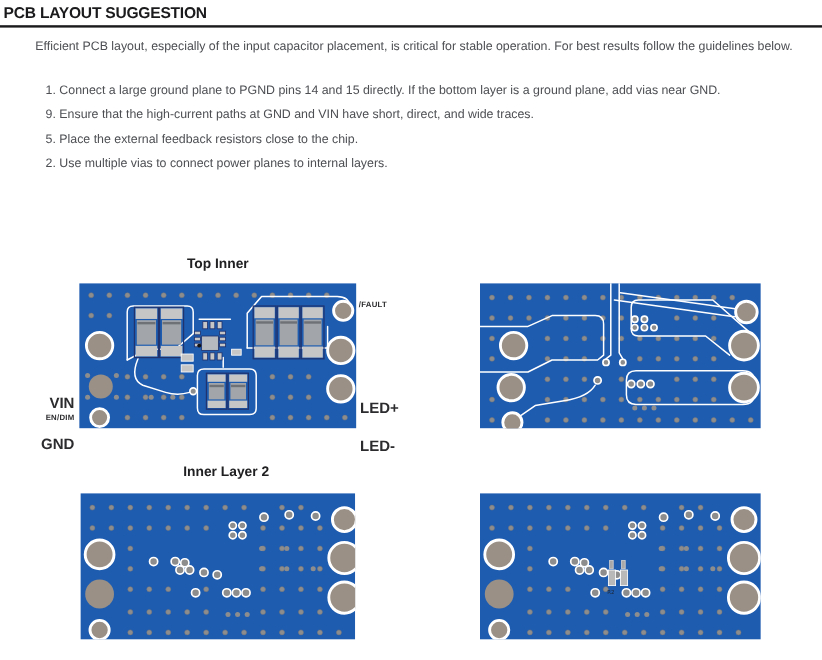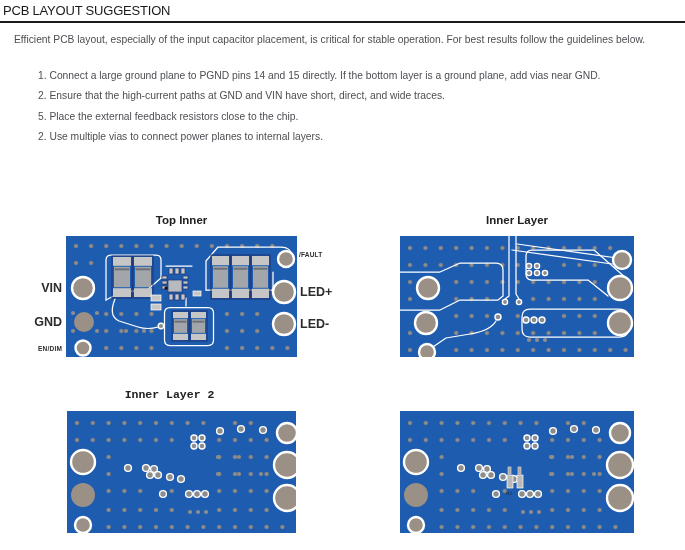--- a/index.html
+++ b/index.html
@@ -1,46 +1,46 @@
 <!DOCTYPE html>
 <html><head>
 <meta charset="utf-8">
 <style>
   html,body{margin:0;padding:0;background:#fff;}
   .page{position:relative;width:685px;height:550px;background:#ffffff;
         font-family:"Liberation Sans",sans-serif;overflow:hidden;}
-  .h1{position:absolute;left:3px;top:3px;font-size:13px;font-weight:400;
+  .h1{position:absolute;left:3px;top:3px;font-size:13px;font-weight:700;
       color:#1a1a1c;letter-spacing:-0.2px;}
   .rule{position:absolute;left:0;top:21px;width:685px;height:2px;background:#1a1a1c;}
   .intro{position:absolute;left:14px;top:34px;width:662px;font-size:10.3px;
-         color:#4c4e52;line-height:12px;}
+         color:#4c4e52;line-height:12px;text-align:center;}
   .guidelines{position:absolute;left:38px;top:70px;width:625px;}
   .gl-item{font-size:10.3px;color:#4c4e52;line-height:11px;margin-bottom:9.3px;}
   .fig-title{position:absolute;font-weight:700;font-size:11.5px;color:#202022;
              text-align:center;}
   .board{position:absolute;}
   .board svg{display:block;width:100%;height:100%;}
   .lbl{position:absolute;font-weight:600;color:#2c2c2f;white-space:nowrap;}
   .lbl-r{text-align:right;}
-  .lbl-lg{font-size:12.5px;}
+  .lbl-lg{font-size:12.5px;margin-top:48px;}
   .lbl-sm{font-size:6.5px;font-weight:700;letter-spacing:0.2px;}
 </style>
 </head>
 <body>
 
 <div class="page">
 
   <div class="h1">PCB LAYOUT SUGGESTION</div>
   <div class="rule"></div>
 
   <div class="intro">Efficient PCB layout, especially of the input capacitor placement, is critical for stable operation. For best results follow the guidelines below.</div>
 
   <div class="guidelines">
       <div class="gl-item">1. Connect a large ground plane to PGND pins 14 and 15 directly. If the bottom layer is a ground plane, add vias near GND.</div>
-      <div class="gl-item">2. Ensure that the high-current paths at GND and VIN have short, direct, and wide traces.</div>
+      <div class="gl-item">9. Ensure that the high-current paths at GND and VIN have short, direct, and wide traces.</div>
       <div class="gl-item">5. Place the external feedback resistors close to the chip.</div>
       <div class="gl-item">2. Use multiple vias to connect power planes to internal layers.</div>
     </div>
 
   <div class="fig-title" style="left:66px;top:214px;width:231px;">Top Inner</div>
   <div class="board" style="left:66px;top:236px;width:231px;height:121px;">
     <svg id="svg-tl" viewBox="0 0 231 121">
         <rect x="0" y="0" width="231" height="121" fill="#1e5cb0"></rect>
         <g>
           <circle cx="10" cy="10" r="2.1" fill="#8d8d8d" stroke="#737377" stroke-width="0.4"></circle>
@@ -172,21 +172,20 @@
         <circle cx="218" cy="88" r="11" fill="#9a9086" stroke="#fff" stroke-width="2.4"></circle>
       </svg>
   </div>
   <div class="lbl lbl-lg lbl-r" style="left:18px;top:281px;width:44px;">VIN</div>
   <div class="lbl lbl-lg lbl-r" style="left:14px;top:315px;width:48px;">GND</div>
   <div class="lbl lbl-sm lbl-r" style="left:14px;top:345px;width:48px;">EN/DIM</div>
   <div class="lbl lbl-sm" style="left:299px;top:251px;">/FAULT</div>
   <div class="lbl lbl-lg" style="left:300px;top:285px;">LED+</div>
   <div class="lbl lbl-lg" style="left:300px;top:317px;">LED-</div>
 
-  <div class="fig-title" style="left:400px;top:214px;width:234px;">Inner Layer</div>
   <div class="board" style="left:400px;top:236px;width:234px;height:121px;">
     <svg id="svg-il" viewBox="0 0 234 121">
         <rect x="0" y="0" width="234" height="121" fill="#1e5cb0"></rect>
         <g>
           <circle cx="10" cy="12" r="2.1" fill="#8d8d8d" stroke="#737377" stroke-width="0.4"></circle>
           <circle cx="25.4" cy="12" r="2.1" fill="#8d8d8d" stroke="#737377" stroke-width="0.4"></circle>
           <circle cx="40.8" cy="12" r="2.1" fill="#8d8d8d" stroke="#737377" stroke-width="0.4"></circle>
           <circle cx="56.2" cy="12" r="2.1" fill="#8d8d8d" stroke="#737377" stroke-width="0.4"></circle>
           <circle cx="71.6" cy="12" r="2.1" fill="#8d8d8d" stroke="#737377" stroke-width="0.4"></circle>
           <circle cx="87" cy="12" r="2.1" fill="#8d8d8d" stroke="#737377" stroke-width="0.4"></circle>
@@ -286,21 +285,21 @@
         <circle cx="142" cy="84" r="3" fill="#8d8d8d" stroke="#fff" stroke-width="1.4"></circle>
         <circle cx="28" cy="52" r="11" fill="#9a9086" stroke="#fff" stroke-width="2.4"></circle>
         <circle cx="26" cy="87" r="11" fill="#9a9086" stroke="#fff" stroke-width="2.4"></circle>
         <circle cx="27" cy="116" r="8" fill="#9a9086" stroke="#fff" stroke-width="2.4"></circle>
         <circle cx="222" cy="24" r="9" fill="#9a9086" stroke="#fff" stroke-width="2.4"></circle>
         <circle cx="220" cy="52" r="12" fill="#9a9086" stroke="#fff" stroke-width="2.4"></circle>
         <circle cx="220" cy="87" r="12" fill="#9a9086" stroke="#fff" stroke-width="2.4"></circle>
       </svg>
   </div>
 
-  <div class="fig-title" style="left:55px;top:388px;width:229px;font-family:Liberation Mono, monospace;">Inner Layer 2</div>
+  <div class="fig-title" style="left:74px;top:388px;width:229px;">Inner Layer 2</div>
   <div class="board" style="left:67px;top:411px;width:229px;height:122px;">
     <svg id="svg-b2" viewBox="0 0 229 122">
         <rect x="0" y="0" width="229" height="122" fill="#1e5cb0"></rect>
         <g>
           <circle cx="10" cy="12" r="2.1" fill="#8d8d8d" stroke="#737377" stroke-width="0.4"></circle>
           <circle cx="25.8" cy="12" r="2.1" fill="#8d8d8d" stroke="#737377" stroke-width="0.4"></circle>
           <circle cx="41.6" cy="12" r="2.1" fill="#8d8d8d" stroke="#737377" stroke-width="0.4"></circle>
           <circle cx="57.400000000000006" cy="12" r="2.1" fill="#8d8d8d" stroke="#737377" stroke-width="0.4"></circle>
           <circle cx="73.2" cy="12" r="2.1" fill="#8d8d8d" stroke="#737377" stroke-width="0.4"></circle>
           <circle cx="89" cy="12" r="2.1" fill="#8d8d8d" stroke="#737377" stroke-width="0.4"></circle>

